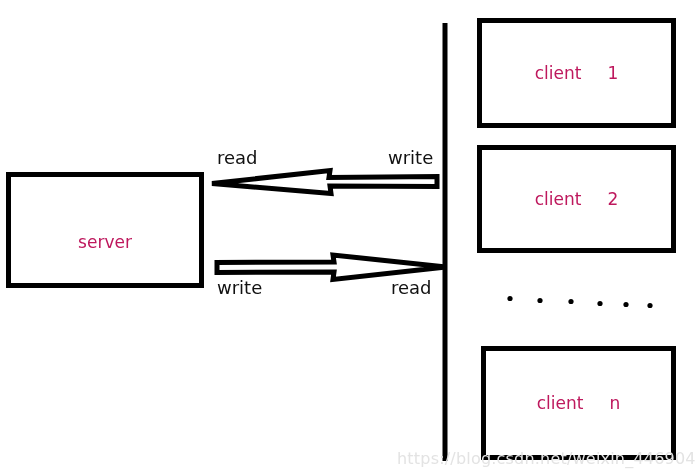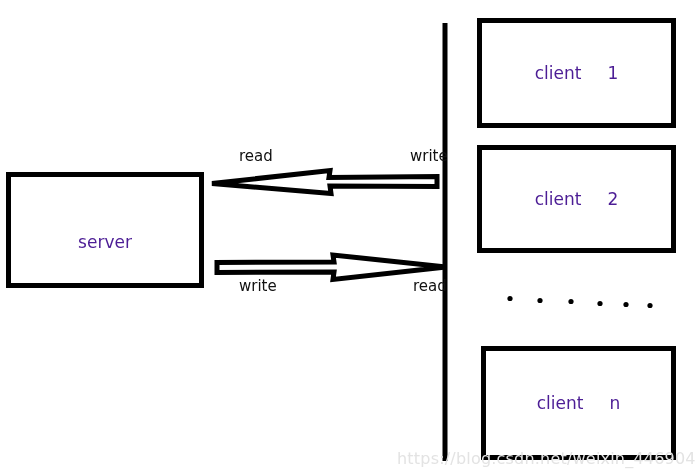--- a/index.html
+++ b/index.html
@@ -23,30 +23,29 @@
   }
   .node-box {
     position: absolute;
     border: 5px solid #000000;
     background: #ffffff;
     box-sizing: border-box;
   }
   .node-label {
     position: absolute;
     white-space: pre;
-    color: #4c1d95;
+    color: #be185d;
     font-family: "DejaVu Sans", sans-serif;
   }
   .edge-label {
     position: absolute;
     white-space: pre;
     color: #111111;
-    font-size: 15px;
+    font-size: 18px;
     font-family: "DejaVu Sans", sans-serif;
-    margin-left: 22px;
   }
   #server-box {
     left: 6px;
     top: 172px;
     width: 198px;
     height: 116px;
   }
   #server-label {
     left: 6px;
     top: 172px;

